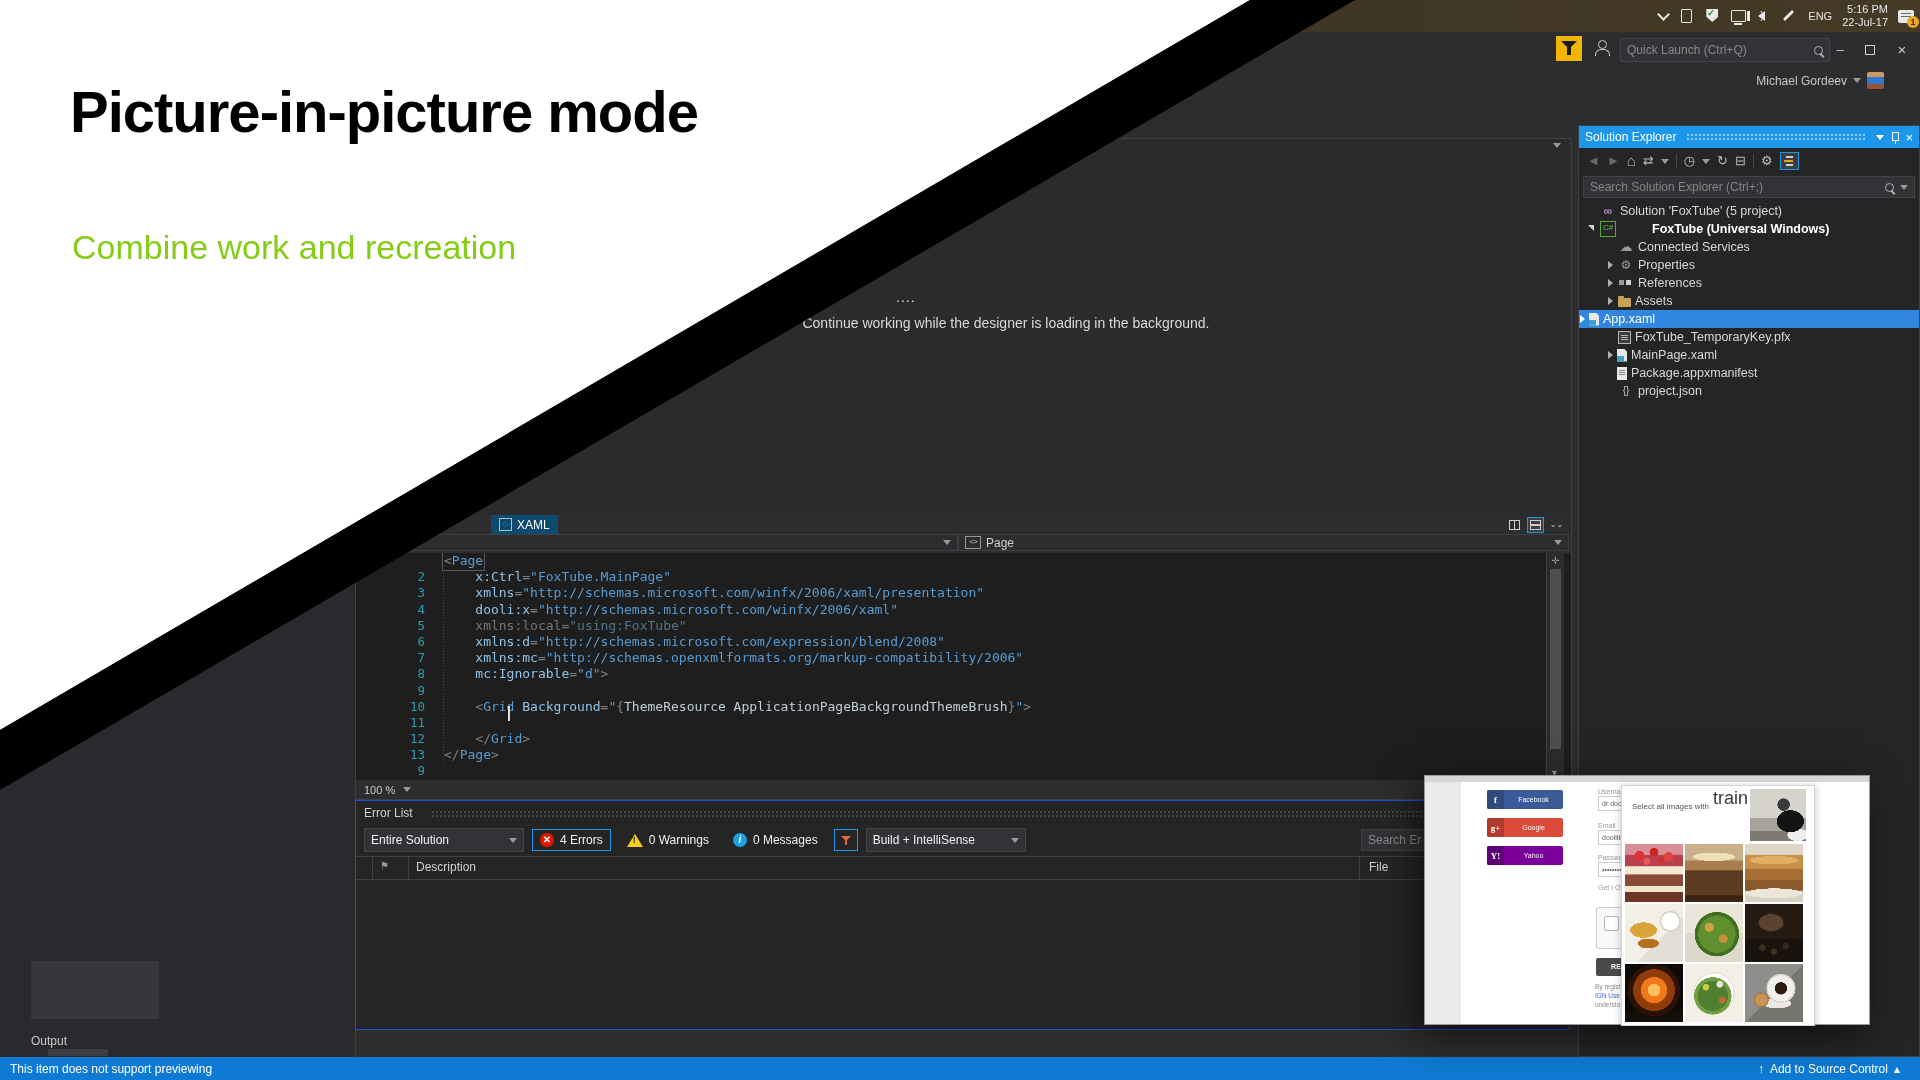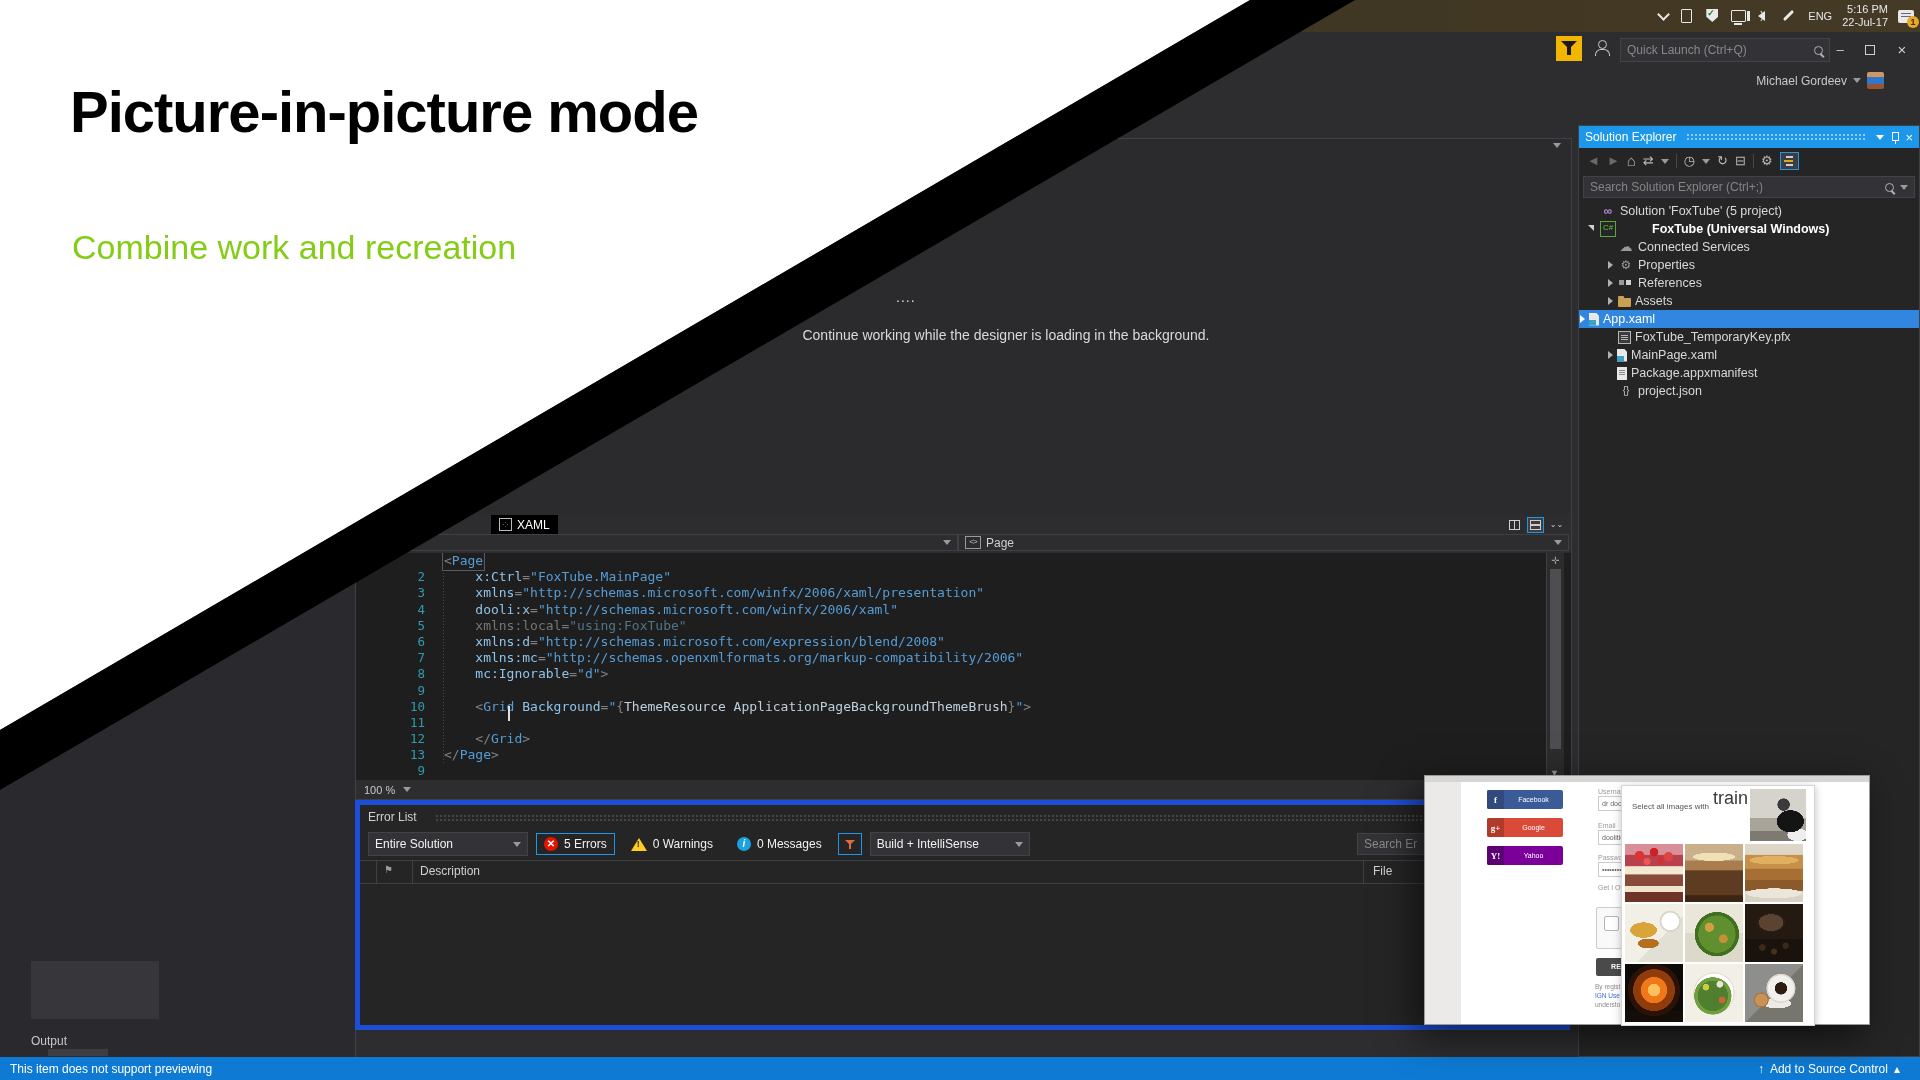--- a/index.html
+++ b/index.html
@@ -41,24 +41,24 @@
   .dda{width:0;height:0;border-left:4px solid transparent;border-right:4px solid transparent;border-top:5px solid #9a9a9a;display:inline-block;}
   #avatar{width:17px;height:17px;background:linear-gradient(180deg,#c96 30%,#37c 30% 70%,#953 70%);border-radius:2px;}
   
   #left-pane{left:0;top:100px;width:355px;height:957px;background:#2a2a2e;border-right:1px solid #3f3f46;}
   #left-remnant{left:31px;top:961px;width:128px;height:58px;background:#37373b;}
   #output-tab{left:31px;top:1034px;font-size:12px;color:#c8c8c8;}
   #output-ind{left:48px;top:1049px;width:60px;height:7px;background:#3e3e42;}
   #designer{left:355px;top:138px;width:1215px;height:377px;background:#2b2b2e;border:1px solid #3f3f46;border-bottom:none;}
   #designer-dd{right:10px;top:4px;}
   #loading-dots{left:540px;top:150px;font-size:14px;color:#e0e0e0;letter-spacing:1px;}
-  #loading-msg{left:440px;top:188px;width:420px;text-align:center;font-size:14px;color:#dadada;}
+  #loading-msg{left:440px;top:176px;width:420px;text-align:center;font-size:14px;color:#dadada;}
   
   #xamlhead{left:355px;top:515px;width:1215px;height:19px;background:#2d2d30;border-left:1px solid #3f3f46;border-right:1px solid #3f3f46;}
-  #xamltab{position:absolute;left:135px;top:0;height:19px;padding:0 8px;background:#000000;color:#fff;font-size:12px;display:flex;align-items:center;gap:5px;}
+  #xamltab{position:absolute;left:135px;top:0;height:19px;padding:0 8px;background:#0c4a6e;color:#fff;font-size:12px;display:flex;align-items:center;gap:5px;}
   .xamlglyph{width:11px;height:11px;border:1px solid #bbb;font-size:7px;line-height:11px;text-align:center;color:#bbb;}
   .splitbtns{position:absolute;right:6px;top:2px;display:flex;gap:4px;}
   .sbtn{width:15px;height:14px;border:1px solid transparent;position:relative;}
   .sbtn i{position:absolute;inset:2px;border:1.4px solid #cfcfcf;}
   .sbtn.v i::after{content:"";position:absolute;left:4px;top:0;bottom:0;width:1.4px;background:#cfcfcf;}
   .sbtn.h i::after{content:"";position:absolute;top:3.4px;left:0;right:0;height:1.4px;background:#cfcfcf;}
   .sbtn.sel{border-color:#1c97ea;background:#3e3e42;}
   .sbtn.c{color:#cfcfcf;font-size:8px;line-height:13px;text-align:center;}
   #crumbs{left:355px;top:534px;width:1215px;height:19px;background:#2d2d30;display:flex;border-left:1px solid #3f3f46;border-right:1px solid #3f3f46;}
   .crumb{height:17px;border:1px solid #3f3f46;background:#2d2d30;display:flex;align-items:center;font-size:12px;color:#d0d0d0;padding:0 6px;box-sizing:border-box;}
@@ -74,21 +74,21 @@
   .tk-g{color:#767676;} .tk-gs{color:#527586;} .tk-m{color:#bdd0dc;} .tk-p{color:#d4d4d4;}
   #iguide1{left:443px;top:570px;width:1px;height:193px;background:repeating-linear-gradient(180deg,#4a4a4a 0 1px,transparent 1px 3px);}
   #caret{left:508px;top:706px;width:1.5px;height:15px;background:#e0e0e0;}
   #vscroll{left:1546px;top:553px;width:17px;height:227px;background:#2c2c2d;border-left:1px solid #3f3f46;}
   #vthumb{position:absolute;left:3px;top:16px;width:11px;height:180px;background:#4d4d52;}
   #vgrip{position:absolute;left:3px;top:2px;width:11px;height:11px;color:#9a9a9a;font-size:10px;line-height:11px;text-align:center;}
   #varrow{position:absolute;left:3px;bottom:2px;color:#9a9a9a;font-size:9px;}
   #zoomrow{left:355px;top:780px;width:1215px;height:20px;background:#2d2d30;border:1px solid #3f3f46;border-top:none;box-sizing:border-box;display:flex;align-items:center;}
   #zoomctl{display:flex;align-items:center;gap:8px;padding:0 8px;font-size:11px;color:#c8c8c8;width:60px;}
   
-  #errorlist{left:355px;top:800px;width:1215px;height:230px;background:#252526;border:5px solid #1d4ed8;box-sizing:border-box;}
+  #errorlist{left:355px;top:800px;width:1215px;height:230px;background:#252526;border:1px solid #1d4ed8;box-sizing:border-box;}
   #el-title{position:absolute;left:8px;top:5px;font-size:12px;color:#d0d0d0;}
   #el-dots{position:absolute;left:75px;right:8px;top:9px;height:8px;background-image:radial-gradient(#45454c 1px,transparent 1px);background-size:4px 4px;}
   #el-toolbar{position:absolute;left:8px;top:26px;height:26px;display:flex;align-items:center;gap:8px;font-size:12px;color:#f1f1f1;}
   .combo{height:22px;background:#333337;border:1px solid #434346;display:flex;align-items:center;padding:0 6px;gap:18px;}
   .elbtn{height:22px;display:flex;align-items:center;padding:0 7px;gap:6px;border:1px solid transparent;box-sizing:border-box;}
   .elbtn.sel{border-color:#1c97ea;}
   .errico{width:14px;height:14px;border-radius:50%;background:#e51400;color:#fff;font-size:10px;font-weight:bold;text-align:center;line-height:14px;}
   .warnico{width:0;height:0;border-left:8px solid transparent;border-right:8px solid transparent;border-bottom:13px solid #fc2;position:relative;}
   .warnico::after{content:"!";position:absolute;left:-2px;top:1px;font-size:9px;color:#333;font-weight:bold;}
   .infoico{width:14px;height:14px;border-radius:50%;background:#1ba1e2;color:#fff;font-size:10px;font-weight:bold;font-style:italic;text-align:center;line-height:14px;}
@@ -309,21 +309,21 @@
   <div id="errorlist" class="abs">
     <div id="el-title">Error List</div>
     <div id="el-dots"></div>
     <div id="el-toolbar">
       <div class="combo" style="width:146px">
         <span>Entire Solution</span>
         <span class="dda" style="margin-left:auto"></span>
       </div>
       <div class="elbtn sel">
         <span class="errico">✕</span>
-        <span>5 Errors</span>
+        <span>4 Errors</span>
       </div>
       <div class="elbtn">
         <span class="warnico"></span>
         <span>0 Warnings</span>
       </div>
       <div class="elbtn">
         <span class="infoico">i</span>
         <span>0 Messages</span>
       </div>
       <div class="elbtn sel" style="padding:0 4px">

